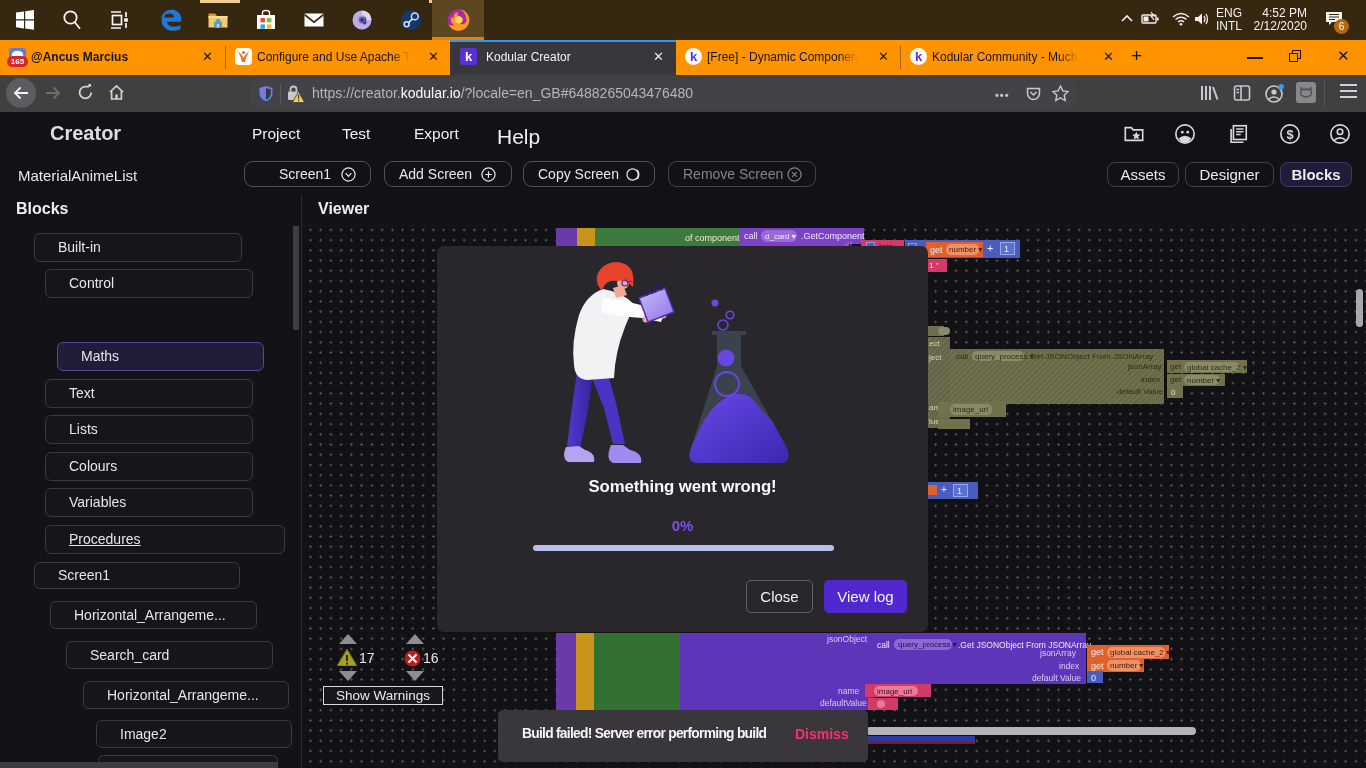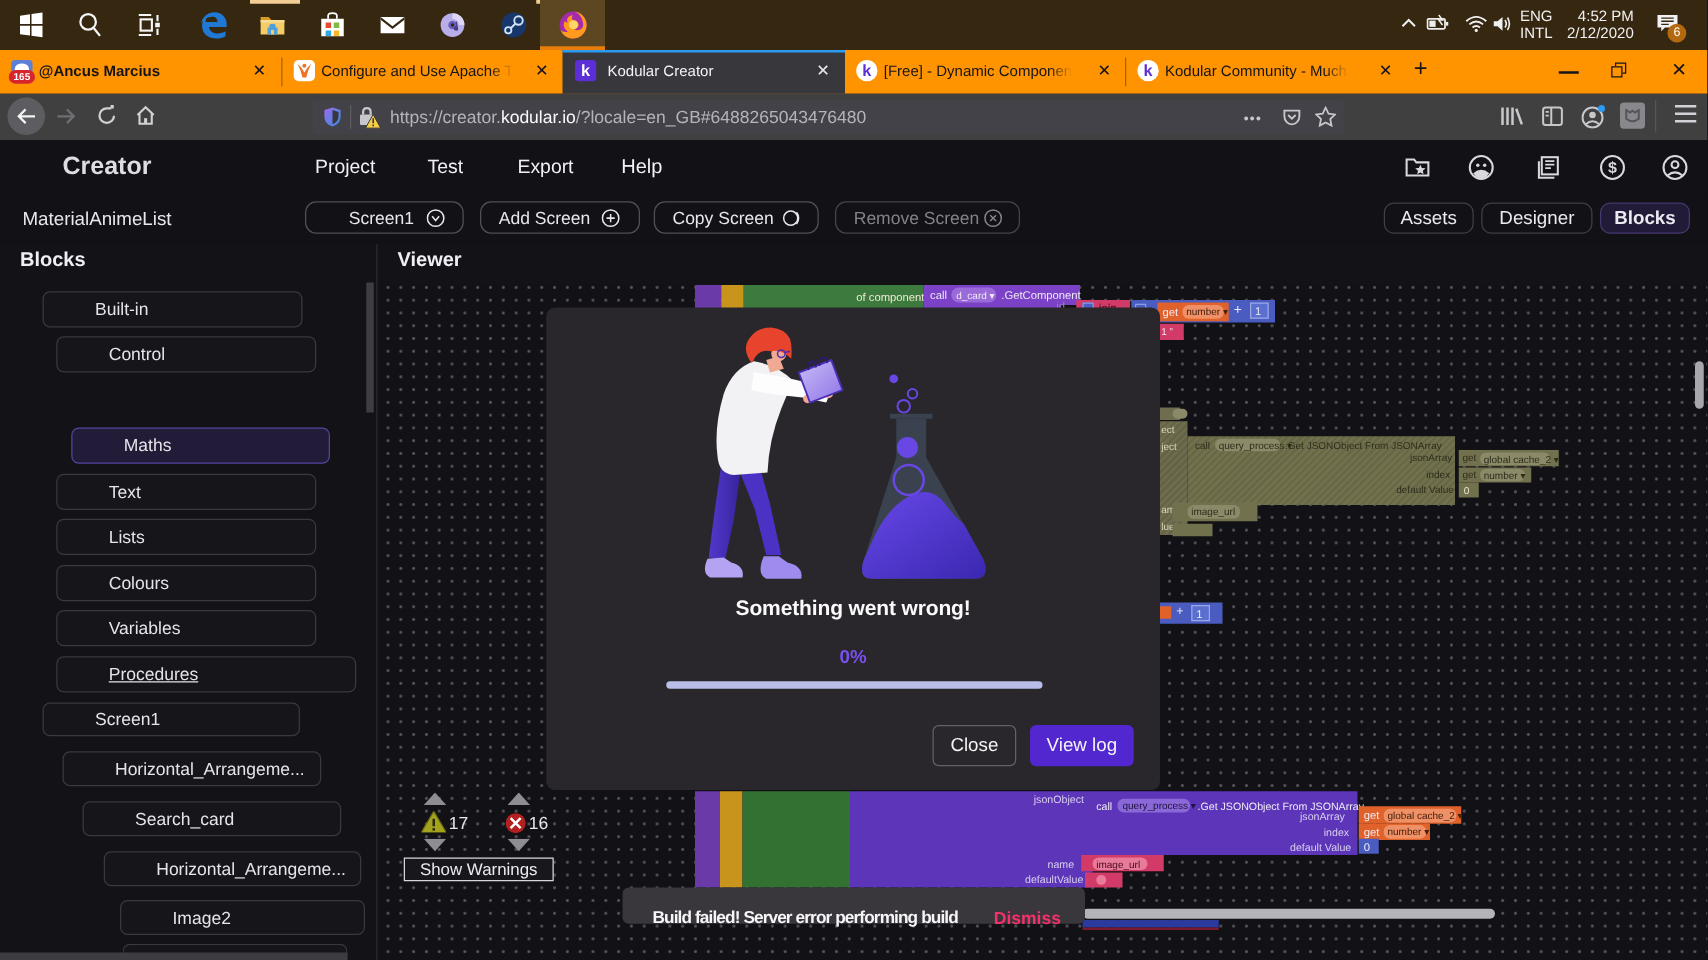--- a/index.html
+++ b/index.html
@@ -19,31 +19,31 @@
 
 #navbar { position:absolute; left:0; top:75px; width:1366px; height:37px; background:#404040; }
 #urlfield { position:absolute; left:250px; top:5px; width:825px; height:27px; background:#434248; border-radius:3px; }
 
 #khead { position:absolute; left:0; top:112px; width:1366px; height:43px; background:#121116; }
 #kbar2 { position:absolute; left:0; top:155px; width:1366px; height:40px; background:#121116; }
 .kbtn { position:absolute; height:26px; border:1px solid #514f57; border-radius:9px; color:#e9e7ee; font-size:14px; text-align:center; }
 .kbtn2 { position:absolute; height:25px; border:1px solid #413f47; border-radius:8px; color:#eceaf1; font-size:15px; text-align:center; line-height:23px; }
 
 #sidebar { position:absolute; left:0; top:195px; width:302px; height:573px; background:#131217; border-right:1px solid #2c2b30; }
-.sit { position:absolute; height:29px; background:#161519; border:1px solid #3a393f; border-radius:6px; color:#e6e4ea; font-size:14px; line-height:27px; padding-left:41px; white-space:nowrap; overflow:hidden; }
+.sit { position:absolute; height:29px; background:#161519; border:1px solid #3a393f; border-radius:6px; color:#e6e4ea; font-size:14px; line-height:27px; padding-left:23px; white-space:nowrap; overflow:hidden; }
 
 #wsp { position:absolute; left:303px; top:228px; width:1063px; height:540px; background:#121116;
   background-image: radial-gradient(circle, #54545a 0.95px, rgba(0,0,0,0) 1.35px);
   background-size: 10.25px 10.23px; background-position: 2.28px -3.2px; }
 .blk { position:absolute; }
 .blab { position:absolute; font-size:9px; color:#efeaf6; white-space:nowrap; }
 
 #modal { position:absolute; left:437px; top:246px; width:491px; height:386px; background:#29272b; border-radius:7px; }
 
-#toast { position:absolute; left:498px; top:710px; width:370px; height:29px; background:#39373c; border-radius:5px; }
+#toast { position:absolute; left:498px; top:710px; width:370px; height:52px; background:#39373c; border-radius:5px; }
 </style>
 </head>
 <body>
 <div id="page">
 <div id="taskbar">
   <div class="abs" style="left:200px;top:0;width:40px;height:3px;background:#f2cd96;"></div>
   <div class="abs" style="left:429px;top:0;width:13px;height:3px;background:#f2cd96;"></div>
 
   <svg class="tbi" style="left:13px" viewBox="0 0 24 24">
         <path fill="#fff" d="M3 4.5 11 3.4 11 11.2 3 11.2Z M12.2 3.2 21 2 21 11.2 12.2 11.2Z M3 12.6 11 12.6 11 20.4 3 19.3Z M12.2 12.6 21 12.6 21 21.8 12.2 20.6Z"></path>
@@ -268,21 +268,21 @@
     <div style="height:2px;background:#d2d1d5;margin-bottom:4px;"></div>
     <div style="height:2px;background:#d2d1d5;margin-bottom:4px;"></div>
     <div style="height:2px;background:#d2d1d5;"></div>
   </div>
 </div>
 <div id="khead">
   <div class="abs" style="left:50px;top:10px;font-size:20px;font-weight:bold;color:#dcdce2;">Creator</div>
   <div class="abs" style="left:252px;top:13px;font-size:15.5px;color:#f2f0f5;">Project</div>
   <div class="abs" style="left:342px;top:13px;font-size:15.5px;color:#f2f0f5;">Test</div>
   <div class="abs" style="left:414px;top:13px;font-size:15.5px;color:#f2f0f5;">Export</div>
-  <div class="abs" style="left:497px;top:13px;font-size:16px;color:#f2f0f5;">Help</div>
+  <div class="abs" style="left:497px;top:13px;font-size:21px;color:#f2f0f5;">Help</div>
   <svg class="abs" style="left:1123px;top:11px;width:22px;height:22px" viewBox="0 0 24 24">
         <path fill="none" stroke="#d8d8de" stroke-width="1.8" d="M2.5 5 H9 L11 7.5 H21.5 V19 H2.5 Z"></path>
         <path fill="#d8d8de" d="M14.5 9.5 L15.8 12.4 L19 12.7 L16.6 14.8 L17.3 17.9 L14.5 16.3 L11.7 17.9 L12.4 14.8 L10 12.7 L13.2 12.4 Z"></path>
       </svg>
   <svg class="abs" style="left:1174px;top:11px;width:22px;height:22px" viewBox="0 0 24 24">
         <circle cx="12" cy="12" r="10" fill="none" stroke="#d8d8de" stroke-width="1.8"></circle>
         <circle cx="9" cy="10" r="1.5" fill="#d8d8de"></circle>
         <circle cx="15" cy="10" r="1.5" fill="#d8d8de"></circle>
         <path d="M5 17 Q12 11 19 17 L16 20.5 Q12 22 8 20.5 Z" fill="#d8d8de"></path>
       </svg>

